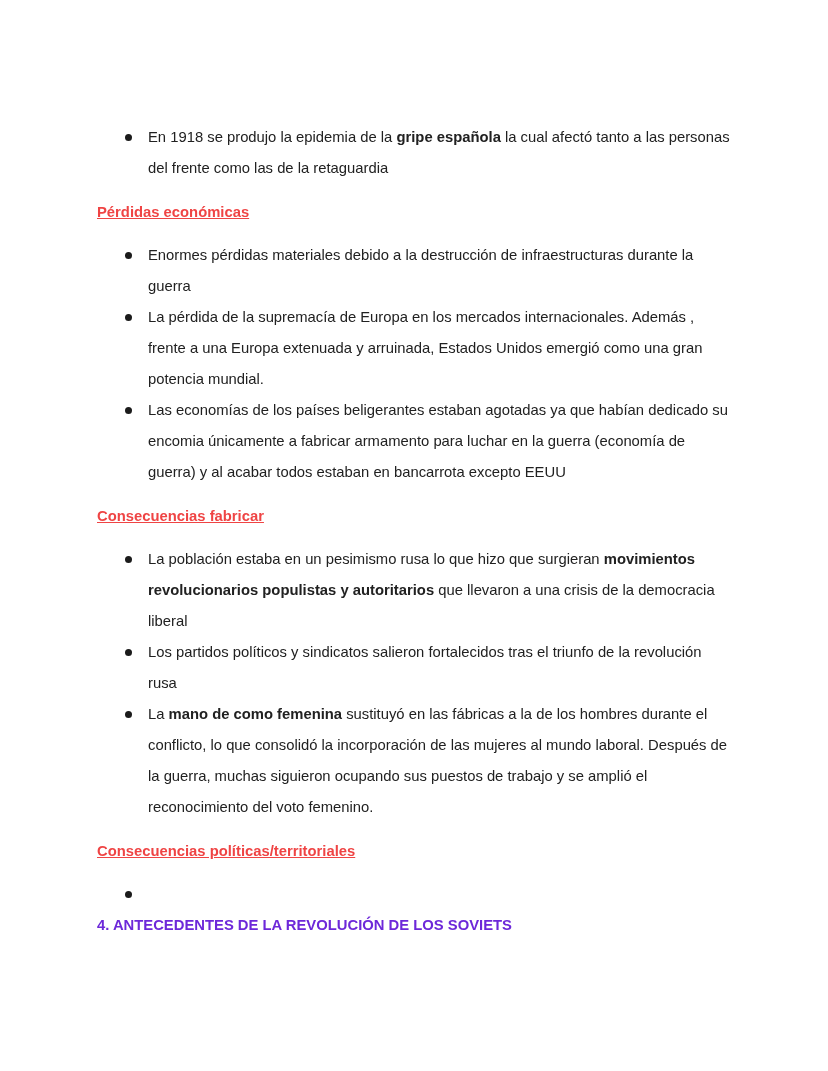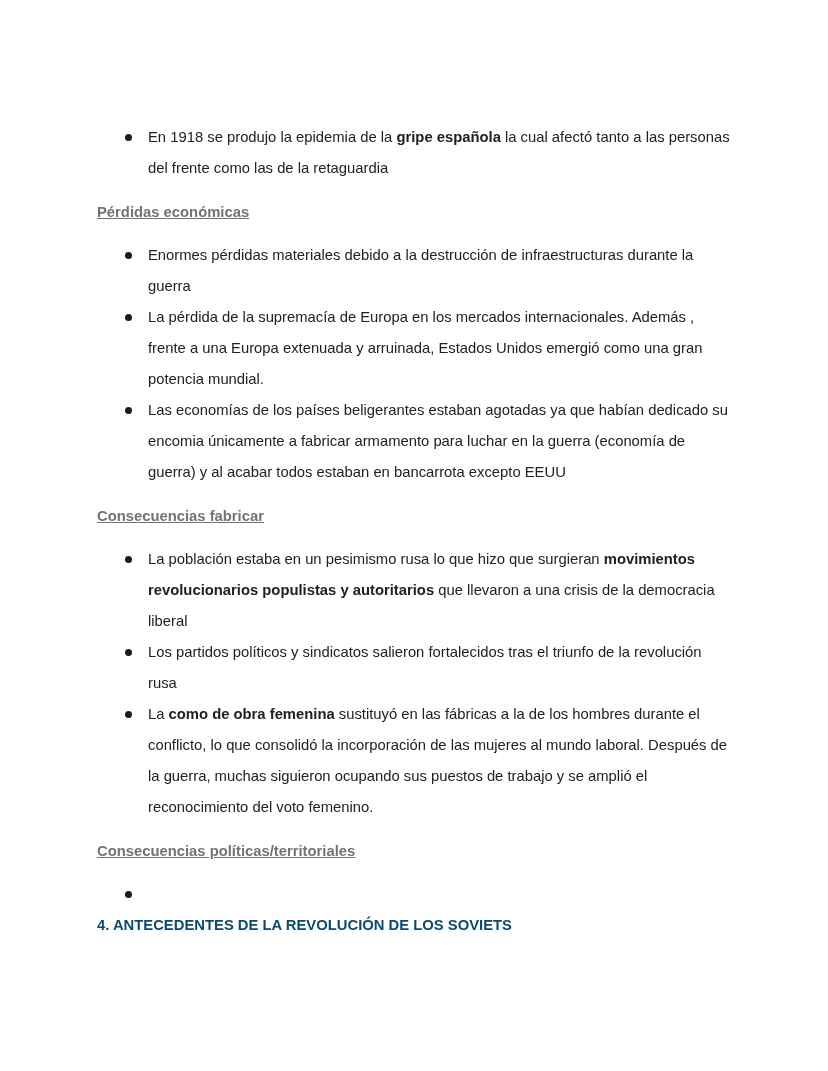--- a/index.html
+++ b/index.html
@@ -24,26 +24,26 @@
   }
   .doc-content {
     font-size: 14.8px;
     line-height: 31px;
   }
   .heading {
     font-weight: bold;
     text-decoration: underline;
     margin-top: 13px;
     margin-bottom: 12px;
-    color: #737373;
+    color: #ef4444;
   }
   .section-title {
     font-weight: bold;
     margin-top: 12px;
-    color: #0c4a6e;
+    color: #6d28d9;
   }
   .bullet {
     display: flex;
     align-items: flex-start;
     padding-left: 28px;
   }
   .dot {
     flex: 0 0 auto;
     width: 7px;
     height: 7px;
@@ -85,21 +85,21 @@
       <div class="bullet">
         <span class="dot"></span>
         <div class="btext"><span>La población estaba en un pesimismo rusa lo que hizo que surgieran </span><span class="b">movimientos revolucionarios populistas y autoritarios</span><span> que llevaron a una crisis de la democracia liberal</span></div>
       </div>
       <div class="bullet">
         <span class="dot"></span>
         <div class="btext"><span>Los partidos políticos y sindicatos salieron fortalecidos tras el triunfo de la revolución rusa</span></div>
       </div>
       <div class="bullet">
         <span class="dot"></span>
-        <div class="btext"><span>La </span><span class="b">como de obra femenina</span><span> sustituyó en las fábricas a la de los hombres durante el conflicto, lo que consolidó la incorporación de las mujeres al mundo laboral. Después de la guerra, muchas siguieron ocupando sus puestos de trabajo y se amplió el reconocimiento del voto femenino.</span></div>
+        <div class="btext"><span>La </span><span class="b">mano de como femenina</span><span> sustituyó en las fábricas a la de los hombres durante el conflicto, lo que consolidó la incorporación de las mujeres al mundo laboral. Después de la guerra, muchas siguieron ocupando sus puestos de trabajo y se amplió el reconocimiento del voto femenino.</span></div>
       </div>
       <div class="heading">Consecuencias políticas/territoriales</div>
       <div class="bullet">
         <span class="dot"></span>
       </div>
       <div class="section-title">4. ANTECEDENTES DE LA REVOLUCIÓN DE LOS SOVIETS</div>
     </div>
 </div>
 
 </body></html>

